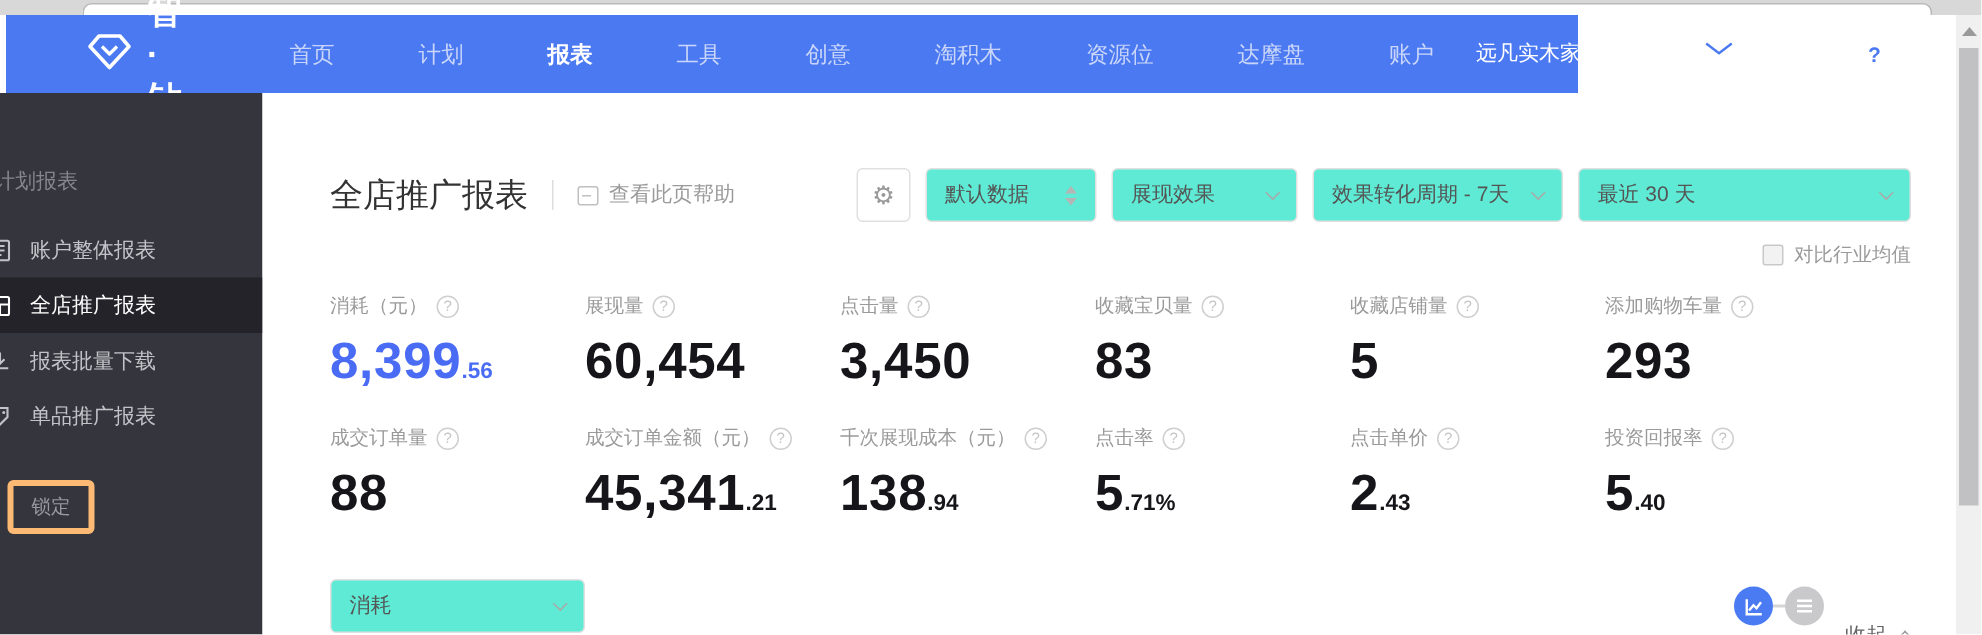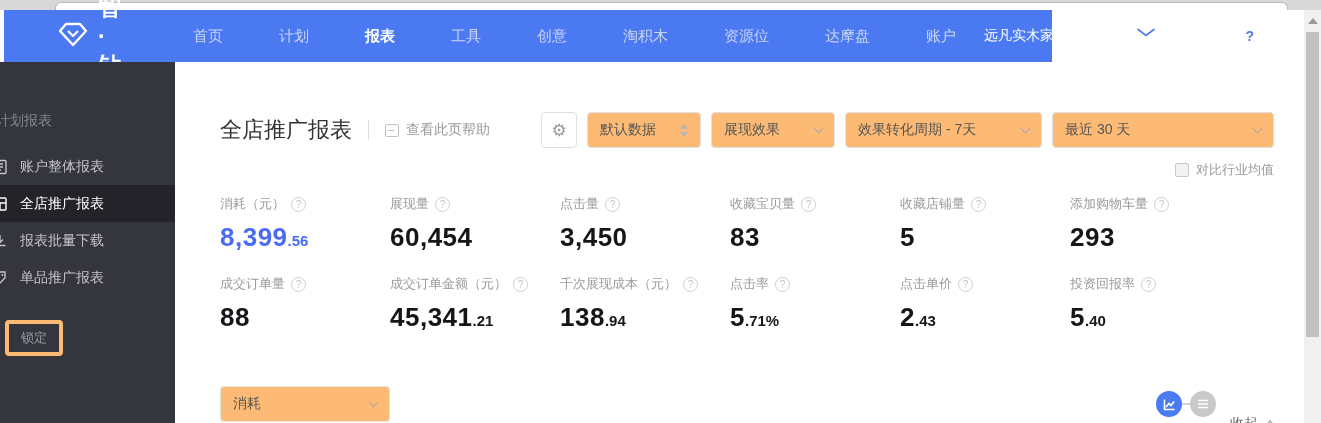--- a/index.html
+++ b/index.html
@@ -40,36 +40,36 @@
   
   .main { position:absolute; left:175px; top:62px; width:1129px; height:361px; background:#fff; }
   .head-row { display:flex; align-items:center; padding:50px 30px 0 45px; }
   .page-title { font-size:22px; color:#333; }
   .vdiv { width:1px; height:20px; background:#ddd; margin:0 16px; }
   .help-link { display:flex; align-items:center; gap:7px; color:#9a9a9a; font-size:14px; cursor:pointer; }
   .book-ic { width:14px; height:13px; border:1.6px solid #c0c0c0; border-radius:2px; position:relative; }
   .book-ic:after { content:""; position:absolute; left:2px; top:1px; width:6px; height:4px; border-bottom:1.6px solid #c0c0c0; }
   .controls { margin-left:auto; display:flex; gap:10px; }
   .btn-gear { width:36px; height:36px; border:1px solid #e0e0e0; border-radius:4px; background:#fff; display:flex; align-items:center; justify-content:center; color:#9a9a9a; font-size:17px; cursor:pointer; }
-  .select { height:36px; border:1px solid #e0e0e0; border-radius:4px; background:#fdba74; display:flex; align-items:center; padding:0 12px; font-size:14px; color:#555; cursor:pointer; }
+  .select { height:36px; border:1px solid #e0e0e0; border-radius:4px; background:#5eead4; display:flex; align-items:center; padding:0 12px; font-size:14px; color:#555; cursor:pointer; }
   .select .lbl { white-space:nowrap; }
-  .sel-data { width:114px; } .sel-effect { width:124px; } .sel-cycle { width:197px; } .sel-range { width:222px; }
+  .sel-data { width:114px; } .sel-effect { width:124px; } .sel-cycle { width:167px; } .sel-range { width:222px; }
   .chev { width:7px; height:7px; border-right:1.4px solid #aaa; border-bottom:1.4px solid #aaa; transform:rotate(45deg); margin-left:auto; margin-top:-3px; flex:none; }
   .stepper { margin-left:auto; display:flex; flex-direction:column; gap:3px; align-items:center; }
   .tri-up { width:0; height:0; border-left:4px solid transparent; border-right:4px solid transparent; border-bottom:5px solid #b5b5b5; }
   .tri-dn { width:0; height:0; border-left:4px solid transparent; border-right:4px solid transparent; border-top:5px solid #b5b5b5; }
 
   .compare-row { display:flex; justify-content:flex-end; align-items:center; gap:7px; padding-right:30px; margin-top:13px; color:#9a9a9a; font-size:13px; }
   .checkbox { width:14px; height:14px; border:1px solid #c8c8c8; background:#f2f2f2; border-radius:2px; cursor:pointer; }
 
   .stats { display:grid; grid-template-columns:repeat(6,170px); row-gap:22px; padding-left:45px; margin-top:16px; }
   .stat-label { display:flex; align-items:center; gap:6px; color:#9a9a9a; font-size:13px; white-space:nowrap; }
   .q-ic { width:15px; height:15px; border:1px solid #cfcfcf; border-radius:50%; color:#c5c5c5; font-size:10px; display:flex; align-items:center; justify-content:center; flex:none; cursor:pointer; }
   .stat-val { margin-top:9px; font-weight:bold; color:#16161a; }
-  .stat-val .int { font-size:26px; letter-spacing:0.5px; }
+  .stat-val .int { font-size:34px; letter-spacing:0.5px; }
   .stat-val .dec { font-size:15px; }
   .stat-val.blue { color:#4a6cf5; }
 
   .chart-bar { position:absolute; left:45px; right:30px; top:313px; display:flex; align-items:center; }
   .sel-metric { width:170px; }
   .chart-toggles { margin-left:auto; display:flex; align-items:center; }
   .circle-btn { width:26px; height:26px; border-radius:50%; display:flex; align-items:center; justify-content:center; cursor:pointer; }
   .circle-btn.blue { background:#4a7bf3; }
   .circle-btn.gray { background:#c9c9cc; }
   .dashlink { width:8px; height:2px; background:#d5d5d5; }

